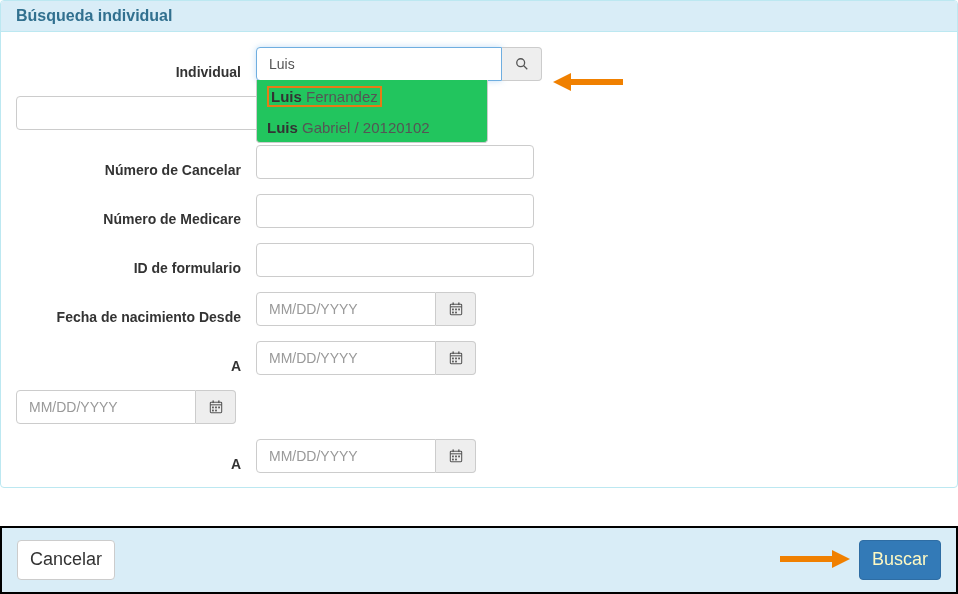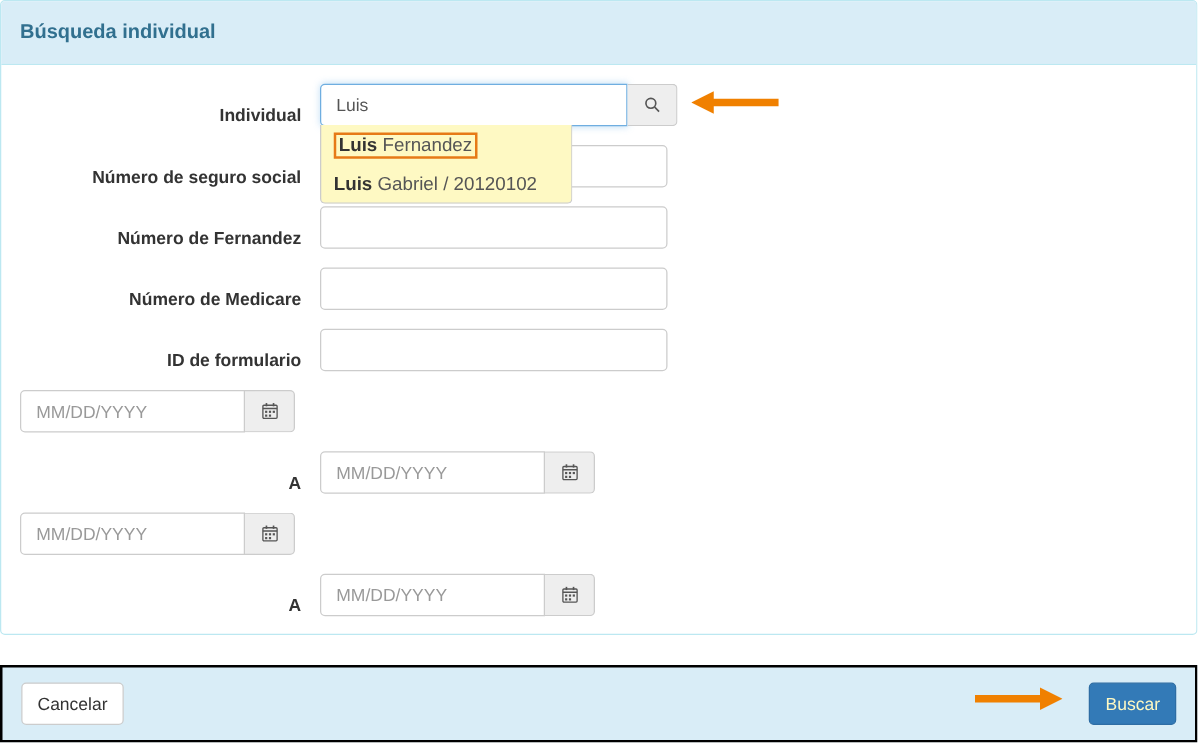--- a/index.html
+++ b/index.html
@@ -13,21 +13,21 @@
       position: relative;
     }
     .panel {
       border: 1px solid #bce8f1;
       border-radius: 4px;
       margin: 0;
     }
     .panel-heading {
       background: #d9edf7;
       border-bottom: 1px solid #bce8f1;
-      padding: 16px 15px;
+      padding: 6px 15px;
       border-top-left-radius: 3px;
       border-top-right-radius: 3px;
     }
     .panel-title {
       color: #31708f;
       font-size: 16px;
       font-weight: bold;
     }
     .panel-body {
       padding: 15px;
@@ -103,22 +103,22 @@
       display: flex;
       align-items: center;
       justify-content: center;
       cursor: pointer;
       color: #555;
     }
     .dropdown-menu {
       position: absolute;
       top: 33px;
       left: 0;
-      width: 202px;
-      background: #fef9c3;
+      width: 232px;
+      background: #22c55e;
       border: 1px solid #ccc;
       border-top: 0;
       border-radius: 0 0 4px 4px;
       z-index: 10;
       color: #555;
     }
     .dropdown-item {
       padding: 6px 10px;
       cursor: pointer;
       font-size: 15px;
@@ -137,21 +137,21 @@
       border: 2px solid #000;
       background: #d9edf7;
       padding: 12px 15px;
       display: flex;
       justify-content: space-between;
       align-items: center;
     }
     .btn {
       display: inline-block;
       padding: 6px 12px;
-      font-size: 14px;
+      font-size: 18px;
       line-height: 1.42857143;
       border-radius: 4px;
       cursor: pointer;
       border: 1px solid transparent;
     }
     .btn-default {
       background: #fff;
       border-color: #ccc;
       color: #333;
     }
@@ -190,40 +190,40 @@
             <span class="highlight-box"><strong>Luis</strong><span> Fernandez</span></span>
           </div>
           <div class="dropdown-item">
             <strong>Luis</strong><span> Gabriel / 20120102</span>
           </div>
         </div>
       </div>
     </div>
 
     <div class="form-group">
-      <label class="control-label">Número de seguro social</label>
       <input type="text" class="form-control" style="">
     </div>
 
     <div class="form-group">
-      <label class="control-label">Número de Fernandez</label>
+      <label class="control-label">Número de Cancelar</label>
       <input type="text" class="form-control" style="">
     </div>
 
     <div class="form-group">
       <label class="control-label">Número de Medicare</label>
       <input type="text" class="form-control" style="">
     </div>
 
     <div class="form-group">
       <label class="control-label">ID de formulario</label>
       <input type="text" class="form-control" style="">
     </div>
 
     <div class="form-group">
+      <label class="control-label">Fecha de nacimiento Desde</label>
       <div class="input-group date">
         <input type="text" class="form-control" placeholder="MM/DD/YYYY" style="">
         <span class="input-group-addon">
           <svg class="icon" viewBox="0 0 16 16">
               <rect x="1.5" y="2.5" width="13" height="12" rx="1" fill="none" stroke="currentColor" stroke-width="1.2"></rect>
               <line x1="1.5" y1="5.5" x2="14.5" y2="5.5" stroke="currentColor" stroke-width="1.2"></line>
               <rect x="4" y="0.5" width="1.5" height="3" fill="currentColor"></rect>
               <rect x="10.5" y="0.5" width="1.5" height="3" fill="currentColor"></rect>
               <rect x="3.5" y="7.5" width="2" height="2" fill="currentColor"></rect>
               <rect x="7" y="7.5" width="2" height="2" fill="currentColor"></rect>

